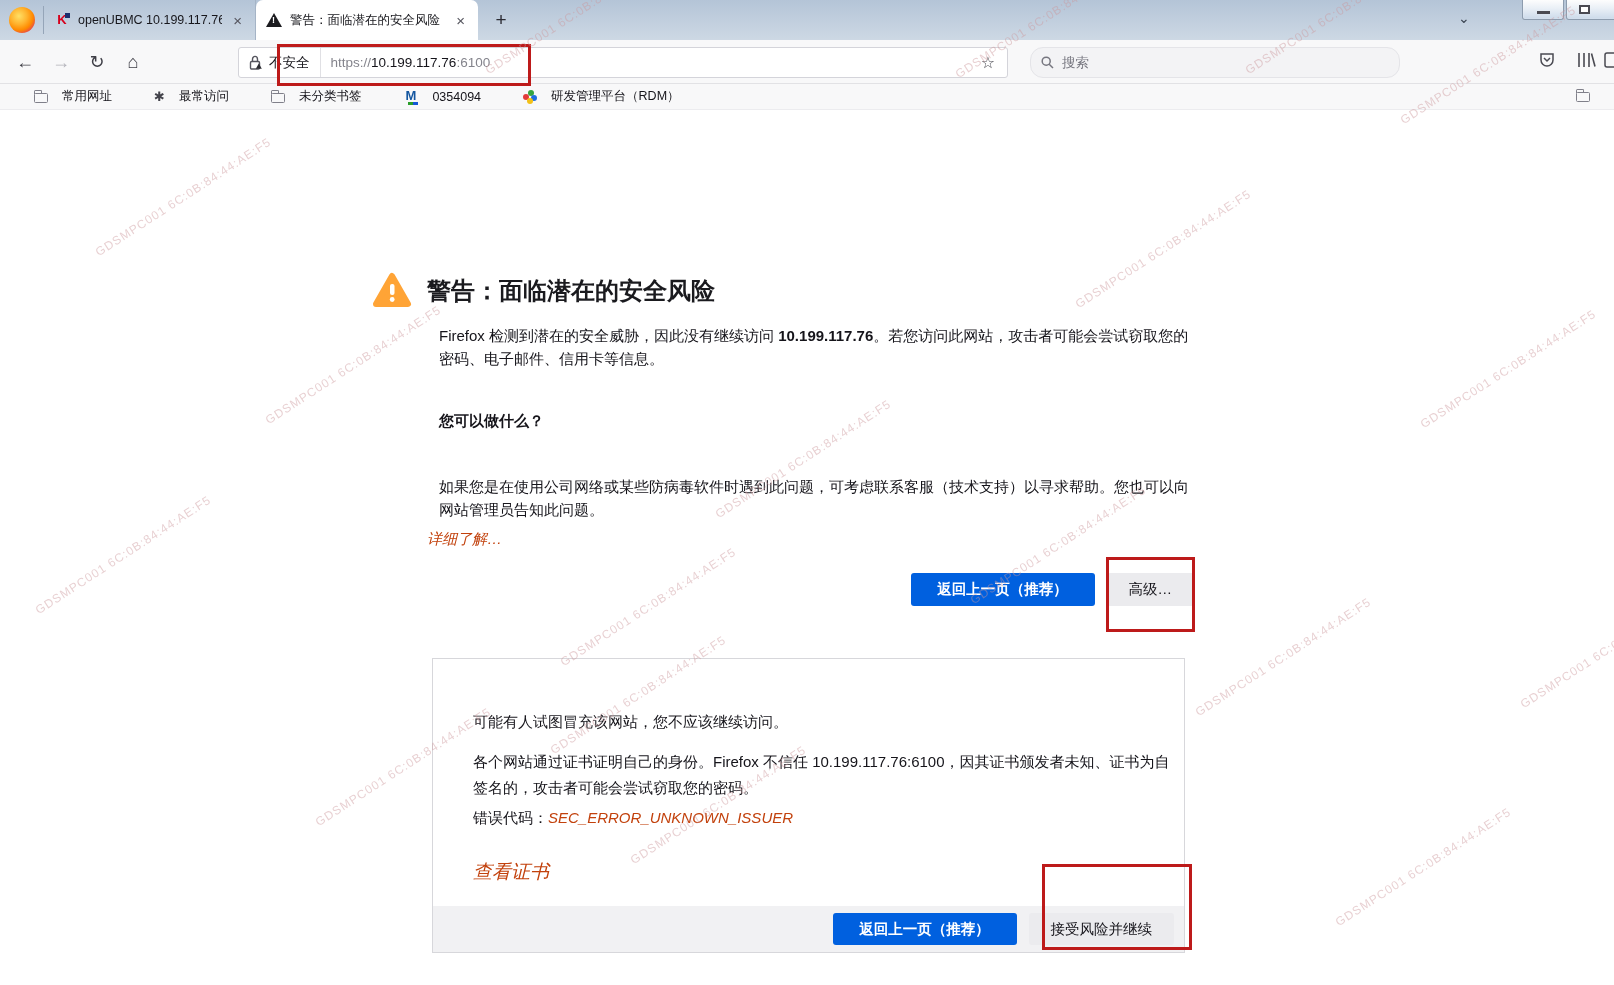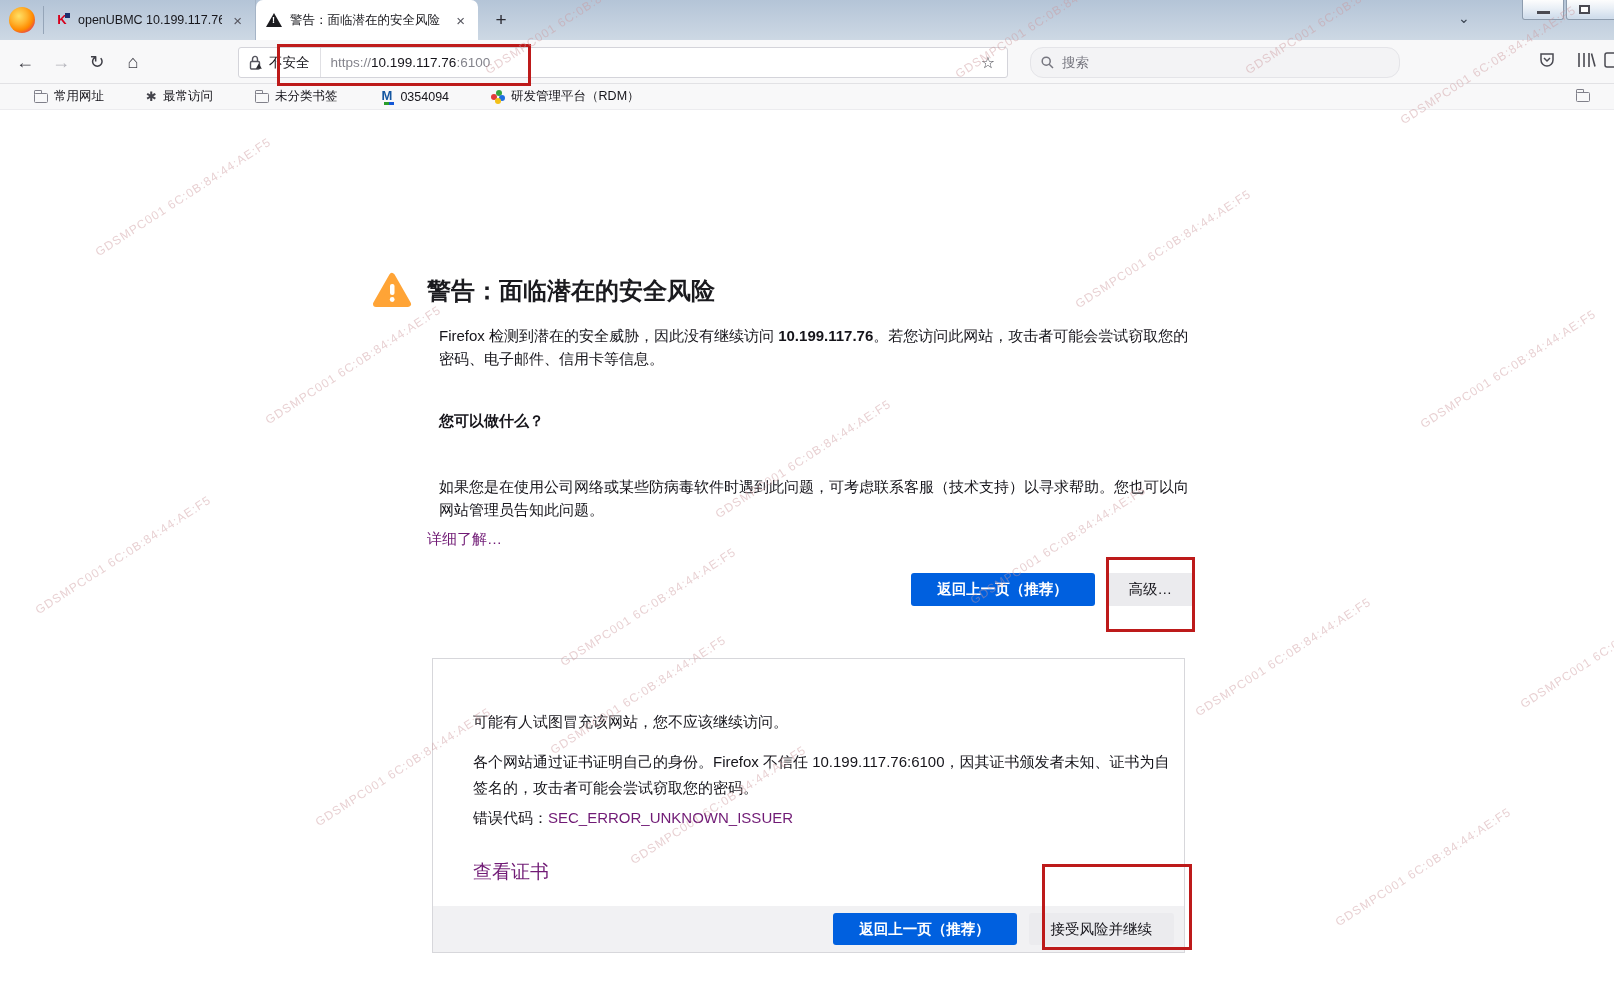--- a/index.html
+++ b/index.html
@@ -52,21 +52,21 @@
   .star-btn { padding:0 12px; font-size:16px; color:#4a4a52; }
   .searchbar { position:absolute; left:1030px; top:47px; width:370px; height:31px; background:#f3f3f5;
     border:1px solid #e4e4e8; border-radius:13px; display:flex; align-items:center; gap:8px; padding:0 10px;
     font-size:13.5px; color:#76767f; }
   .tool-icon { position:absolute; top:51px; color:#4a4a52; }
 
   
   .bookmarksbar { position:absolute; left:0; top:84px; width:100%; height:26px; background:#f8f8f9;
     border-bottom:1px solid #ececef; display:flex; align-items:center; gap:22px; padding:0 14px;
     font-size:12.5px; color:#15141a; }
-  .bm { display:flex; align-items:center; gap:6px; white-space:nowrap;padding-left:20px; }
+  .bm { display:flex; align-items:center; gap:14px; white-space:nowrap;padding-left:20px; }
   .folder-ic { width:14px; height:10px; border:1.4px solid #80808a; border-radius:1.5px; position:relative; margin-top:2px; }
   .folder-ic::before { content:""; position:absolute; left:-1.4px; top:-4px; width:6px; height:3px;
     border:1.4px solid #80808a; border-bottom:none; border-radius:1.5px 1.5px 0 0; }
   .gear-ic { font-size:13px; color:#43434b; line-height:1; }
   .m-ic { position:relative; width:15px; height:15px; font-weight:bold; font-size:13px; line-height:13px;
     color:#1456a0; text-align:center; }
   .m-ic i { position:absolute; bottom:-1px; width:5px; height:3px; font-style:normal; }
   .m-ic i:nth-child(1){ left:0; background:#d62828; } .m-ic i:nth-child(2){ left:5px; background:#2a9d2a; }
   .m-ic i:nth-child(3){ left:10px; background:#1457d6; }
   .rdm-ic { position:relative; width:14px; height:14px; }
@@ -79,21 +79,21 @@
 
   
   .page { position:absolute; left:0; top:110px; width:100%; height:875px; background:#fff; color:#15141a; }
   .warn-icon { position:absolute; left:372px; top:162px; }
   .page-title { position:absolute; left:427px; top:165px; font-size:24px; color:#1a1a1e; }
   .para { position:absolute; left:439px; width:758px; font-size:15px; line-height:23px; }
   .p-intro { top:214px; }
   .p-head { top:299px; font-weight:bold; }
   .p-a { top:331px; }
   .p-b { top:365px; width:762px; }
-  .link { color:#701a75; cursor:pointer; }
+  .link { color:#c2410c; cursor:pointer;font-style:italic; }
   .l-learn { position:absolute; left:427px; top:420px; font-size:15px; }
   .btnrow { position:absolute; left:427px; top:463px; width:767px; display:flex; justify-content:flex-end; gap:12px; }
   .btn { height:33px; border-radius:3px; font-size:14.5px; display:flex; align-items:center; justify-content:center;
     padding:0 22px; cursor:pointer; white-space:nowrap; }
   .btn.primary { background:#0060df; color:#fff; font-weight:bold; min-width:184px; }
   .btn.secondary { background:#ebebee; color:#15141a; }
 
   
   .panel { position:absolute; left:432px; top:548px; width:753px; height:295px;
     border:1px solid #d7d7db; background:#fff; }

